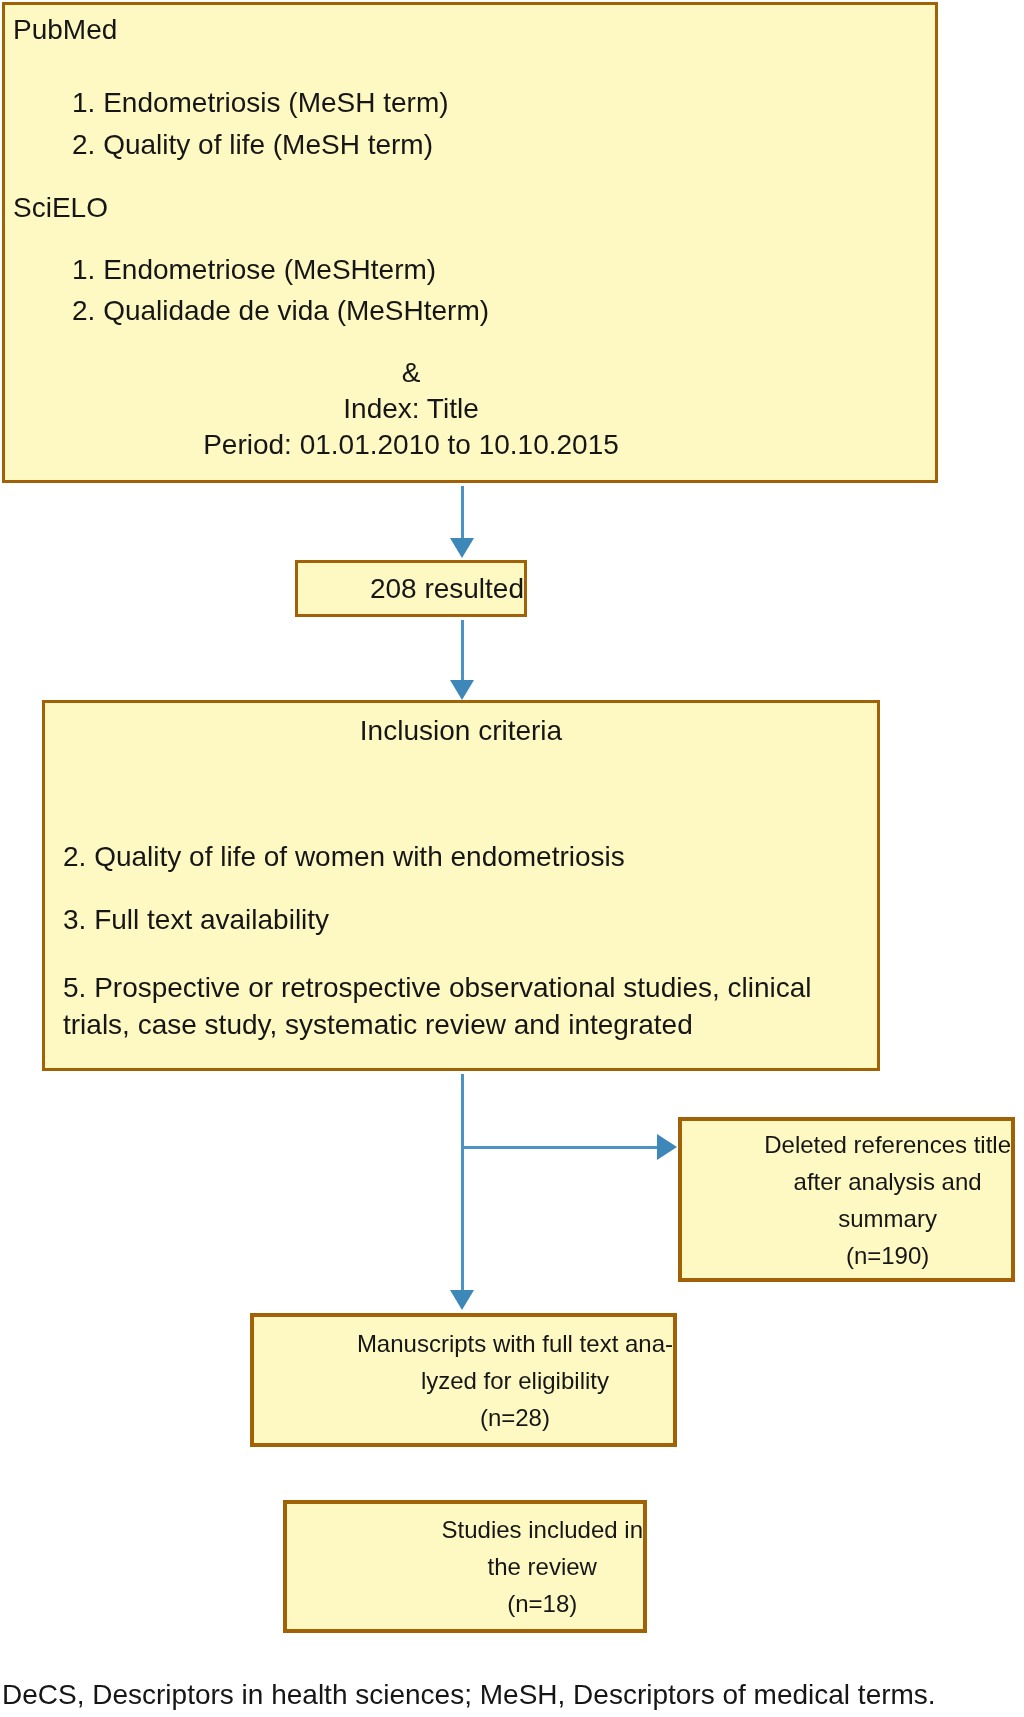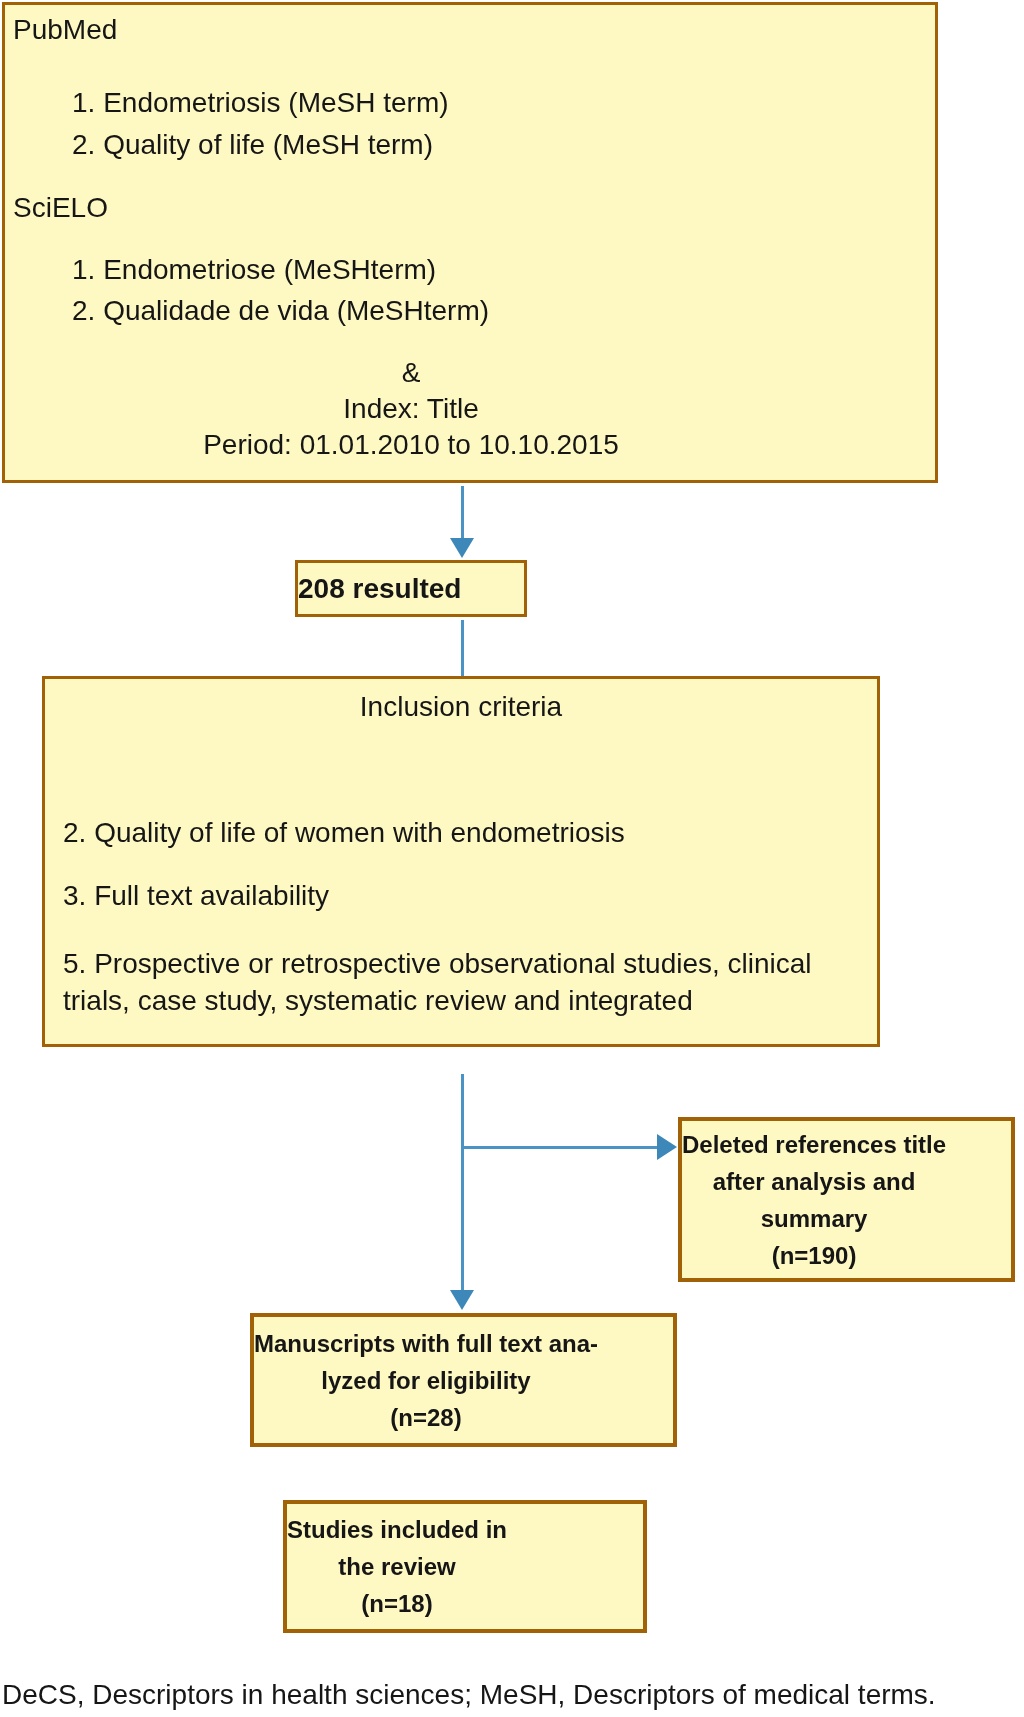--- a/index.html
+++ b/index.html
@@ -6,21 +6,21 @@
   body{
     width:1024px;height:1717px;position:relative;overflow:hidden;
     font-family:"Liberation Sans","DejaVu Sans",sans-serif;
     color:#161616;
   }
   .canvas{position:absolute;left:0;top:0;width:1024px;height:1717px;}
   .box{position:absolute;border:3px solid #a16207;background:#fef9c3;box-sizing:border-box;}
   .thickbox{border-width:4px;}
   .txt{position:absolute;font-size:28px;line-height:30px;white-space:pre-line;}
   .centered{text-align:center;}
-  .flexcenter{display:flex;align-items:center;justify-content:flex-start;text-align:center;font-weight:bold;}
+  .flexcenter{display:flex;align-items:center;justify-content:flex-end;text-align:center;}
   .vline{position:absolute;width:3px;background:#4b93c4;}
   .hline{position:absolute;height:3px;background:#4b93c4;}
   .head-down{
     position:absolute;width:0;height:0;
     border-left:12px solid transparent;border-right:12px solid transparent;
     border-top:20px solid #3d87b9;
   }
   .head-right{
     position:absolute;width:0;height:0;
     border-top:13px solid transparent;border-bottom:13px solid transparent;
@@ -50,21 +50,21 @@
   <div class="vline" style="left:461px;top:486px;height:54px;"></div>
   <div class="head-down" style="left:450px;top:538px;"></div>
 
   <div class="box flexcenter" style="left:295px;top:560px;width:232px;height:57px;">
     <span class="txt" style="position:static;">208 resulted</span>
   </div>
 
   <div class="vline" style="left:461px;top:620px;height:60px;"></div>
   <div class="head-down" style="left:450px;top:680px;"></div>
 
-  <div class="box" style="left:42px;top:676px;width:838px;height:371px;">
+  <div class="box" style="left:42px;top:700px;width:838px;height:371px;">
     <div class="txt centered" style="left:0px;top:13px;width:832px;">Inclusion criteria</div>
     <div class="txt listitem" style="left:18px;top:135px;width:805px;">2. Quality of life of women with endometriosis</div>
     <div class="txt listitem" style="left:18px;top:198px;width:805px;">3. Full text availability</div>
     <div class="txt listitem" style="left:18px;top:266px;width:812px;">5. Prospective or retrospective observational studies, clinical
 trials, case study, systematic review and integrated</div>
   </div>
 
   <div class="vline" style="left:461px;top:1074px;height:216px;"></div>
   <div class="head-down" style="left:450px;top:1290px;"></div>
 

